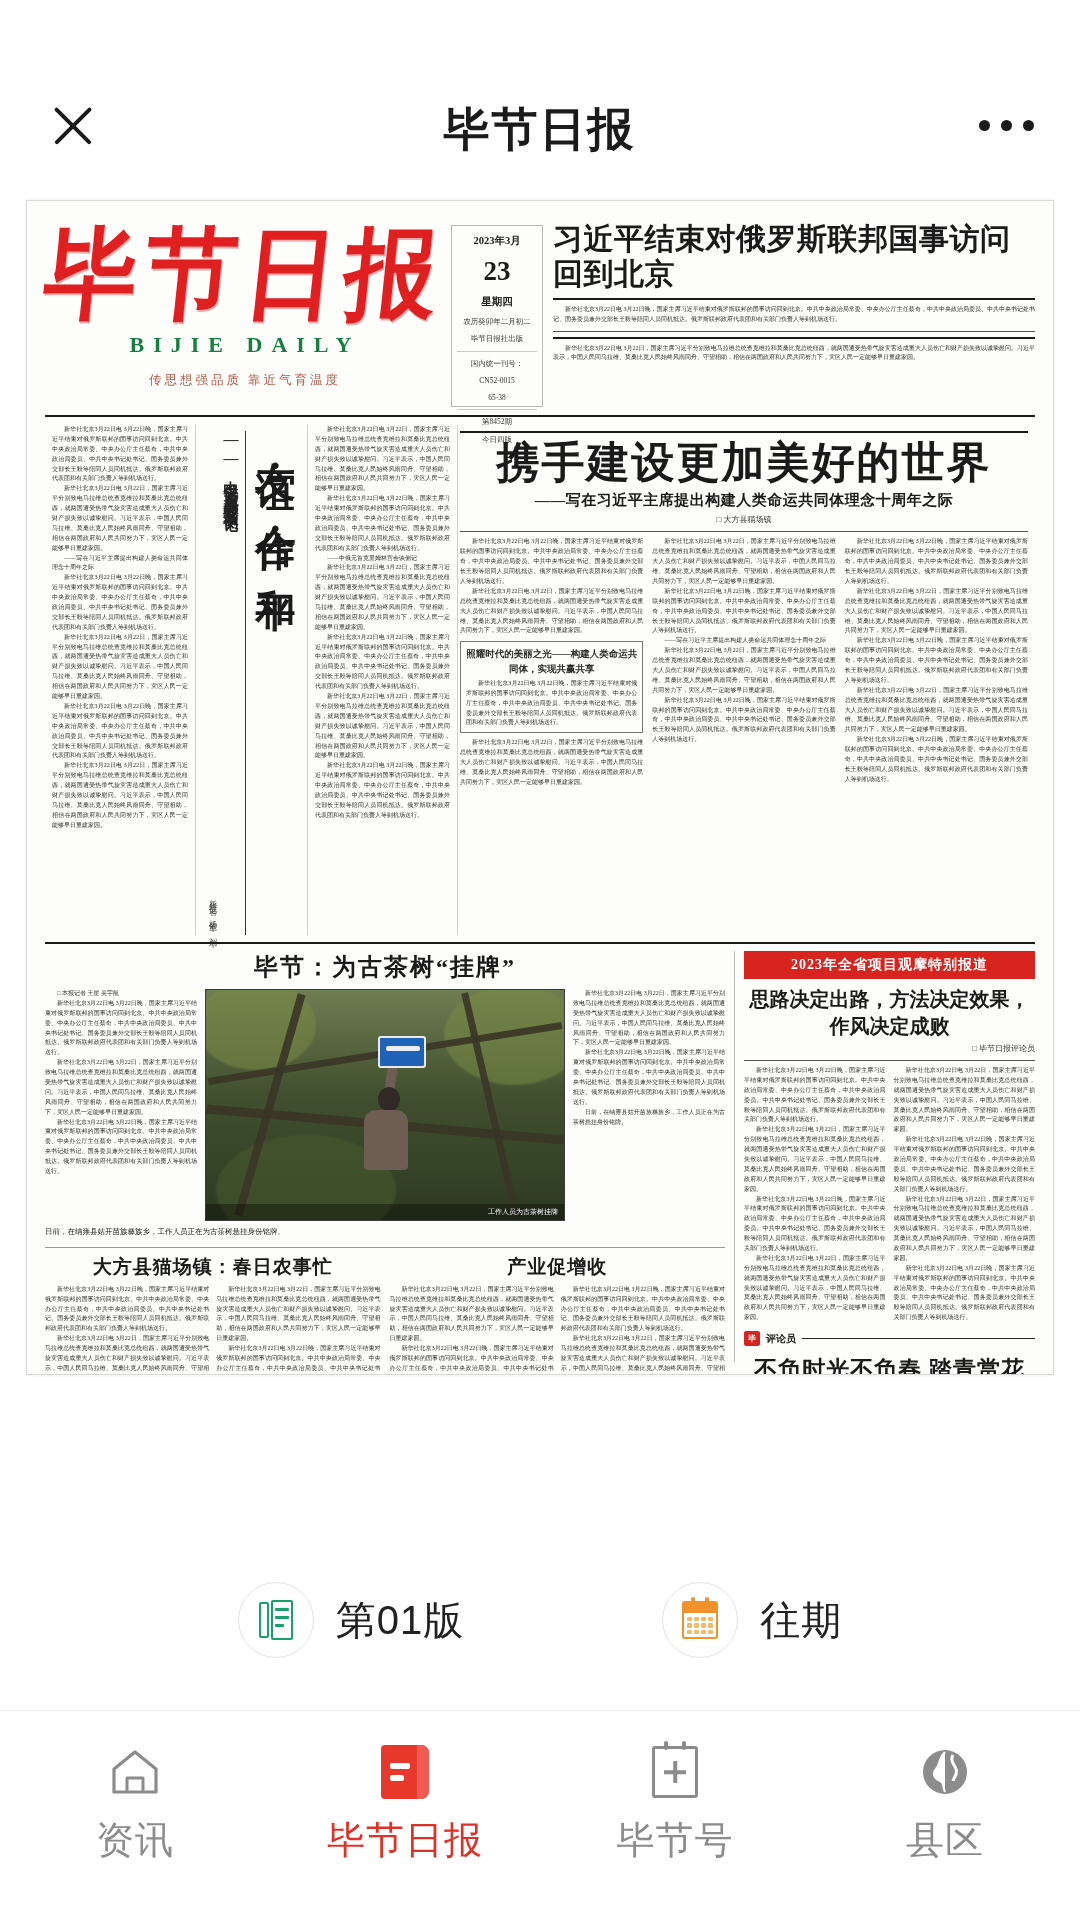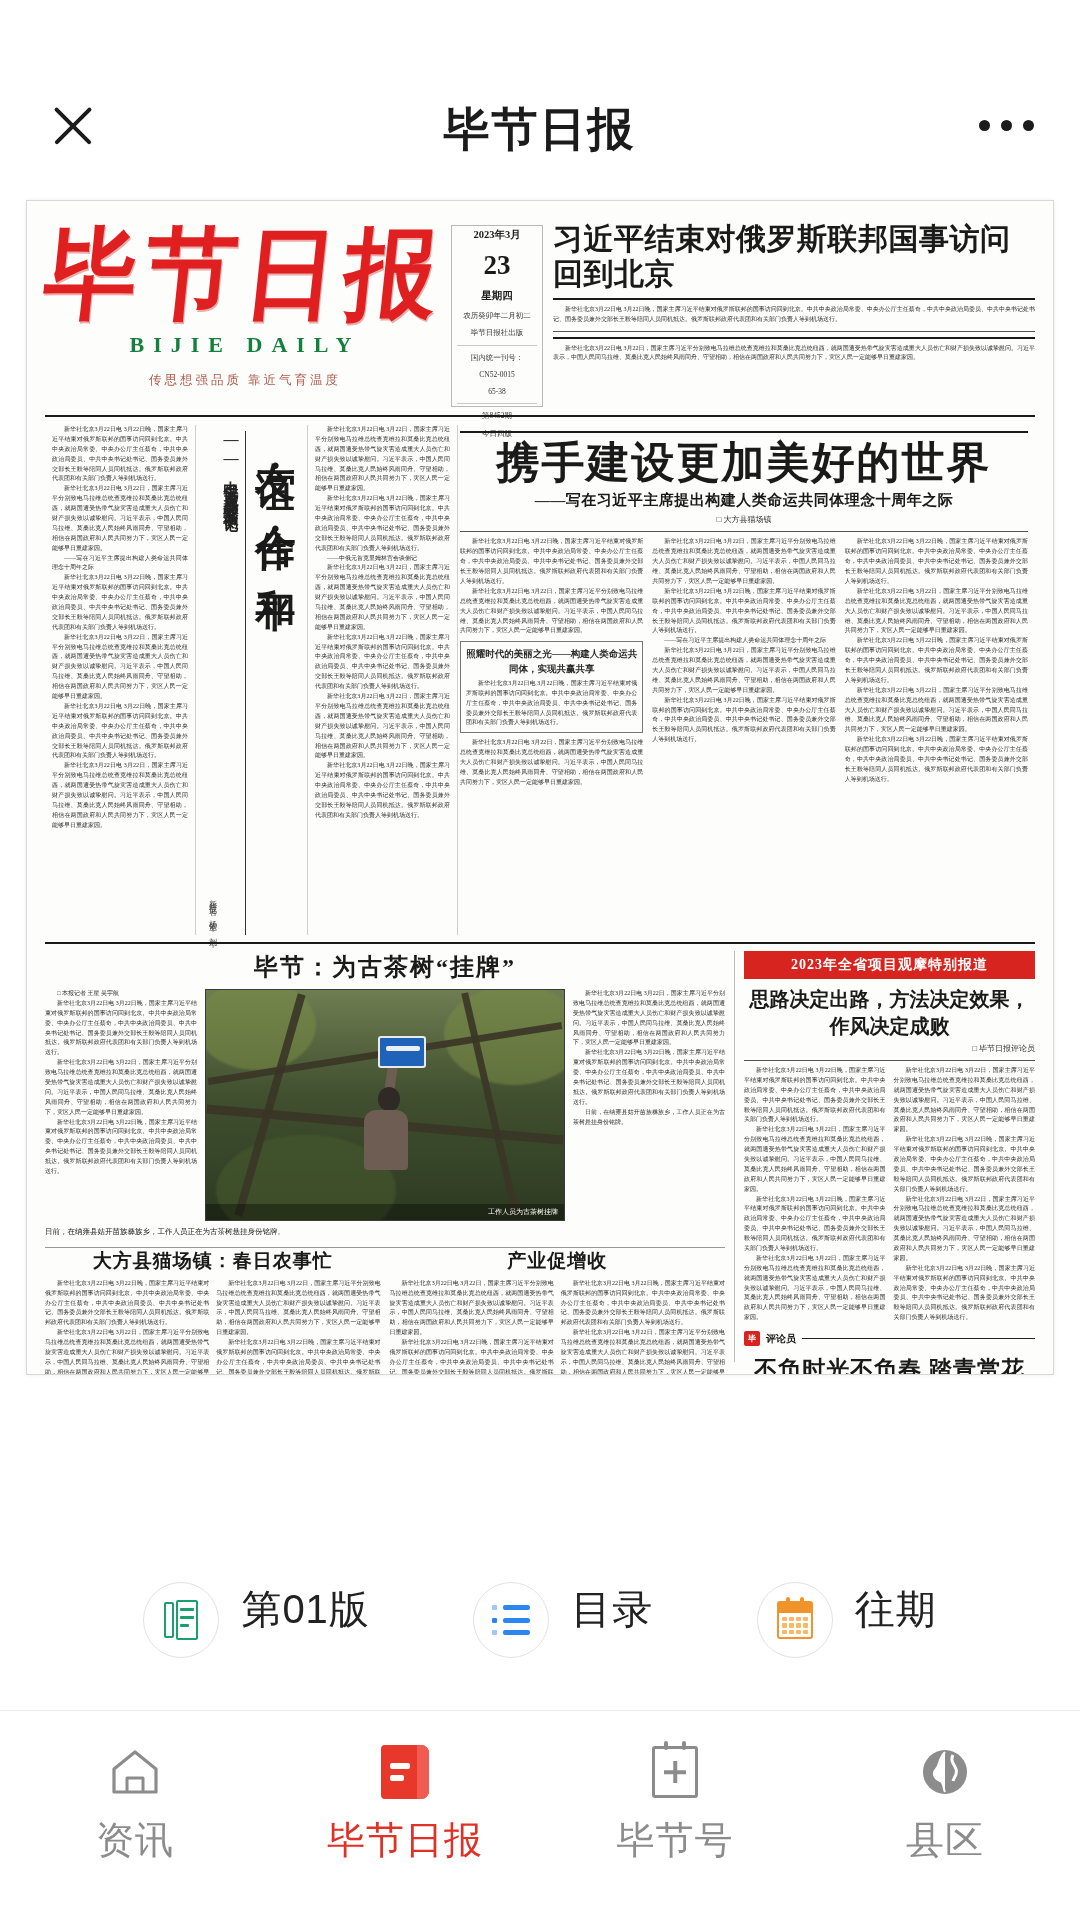--- a/index.html
+++ b/index.html
@@ -55,21 +55,21 @@
     font-size: 92px; color: #e02020; font-weight: 700;
     letter-spacing: 8px; line-height: 1.05; text-align: center;
     font-family: "Liberation Serif", "DejaVu Serif", serif;
     transform: skewX(-6deg) scaleY(1.08);
     text-shadow: 1px 1px 0 rgba(200,20,20,.35);
   }
   .mh-pinyin { text-align: center; font-size: 22px; letter-spacing: 9px; color: #15803d; margin-top: 8px; font-weight: 700; }
   .mh-slogan { text-align: center; font-size: 12.5px; letter-spacing: 3px; color: #b05b4a; margin-top: 14px; }
   .mh-date {
     width: 92px; margin: 8px 10px 0 6px;
-    border: 1px solid #b9b9b9; padding: 1px 3px;
+    border: 1px solid #b9b9b9; padding: 7px 3px;
     text-align: center; line-height: 1.5;
   }
   .mh-date .d-ym { font-size: 10.5px; font-weight: 700; }
   .mh-date .d-day { font-size: 27px; font-weight: 800; margin: 2px 0 3px; }
   .mh-date .d-wk { font-size: 10.5px; font-weight: 700; }
   .mh-date .d-sm { font-size: 7.5px; color: #333; margin-top: 6px; }
   .mh-date .d-sep { height:1px; background:#c9c9c9; margin: 6px 2px; }
   .mh-right { flex: 1; padding-top: 4px; }
   .hl1 { font-size: 30px; font-weight: 800; letter-spacing: .5px; line-height: 1.18; }
   .rule { height: 2px; background: #1a1a1a; margin: 6px 0 5px; }
@@ -127,21 +127,21 @@
   .photo .person-body { position: absolute; left: 44%; top: 52%; width: 44px; height: 60px; background:#6d5d52; border-radius: 12px 12px 4px 4px; }
   .photo .person-arm { position: absolute; left: 50%; top: 30%; width: 10px; height: 54px; background:#6d5d52; transform: rotate(8deg); border-radius: 5px;}
   .photo .sign { position: absolute; left: 48%; top: 20%; width: 48px; height: 32px; background: #1f63b8; border: 2px solid #eaeaea; border-radius: 3px; }
   .photo .sign::after { content:""; position:absolute; left:6px; top:8px; width:34px; height:5px; background:#e9eef7; border-radius:2px; }
   .photo .cap {
     position: absolute; bottom: 0; left: 0; right: 0; height: 16px;
     background: rgba(0,0,0,.35); color:#fff; font-size: 7px; line-height: 16px;
     text-align: right; padding-right: 6px;
   }
   .cap-line { font-size: 7.5px; line-height: 1.7; margin-top: 5px; }
-  .sub2 { display: flex; gap: 9px; margin-top: 8px; border-top: 1px solid #999; padding-top: 0; align-items: center; }
+  .sub2 { display: flex; gap: 9px; margin-top: 8px; border-top: 1px solid #999; padding-top: 6px; align-items: center; }
   .sub2 .s2col { flex: 1; }
   .s2-h { font-size: 19px; font-weight: 800; text-align: center; letter-spacing: 1px; margin-bottom: 5px; }
   .s2-cols { display: flex; gap: 7px; }
   .s2-cols > div { flex: 1; }
 
   .redbanner {
     background: #d8241f; color: #fff; font-size: 14px; font-weight: 800;
     text-align: center; padding: 5px 0; letter-spacing: 1px;
   }
   .rb-title { font-size: 20px; font-weight: 800; text-align: center; line-height: 1.35; margin: 7px 0 3px; }
@@ -154,21 +154,21 @@
   .tip-rule { flex: 1; height: 1px; background: #222; }
   .bottom-headline { font-size: 23px; font-weight: 800; text-align: center; letter-spacing: 1px; margin-top: 8px; }
 
   
   .action-row {
     flex: 0 0 180px;
     display: flex; align-items: center; justify-content: space-evenly;
     padding: 0 40px; background: #fff;
   }
   .action {
-    display: flex; align-items: flex-start; gap: 22px; cursor: pointer;
+    display: flex; align-items: center; gap: 22px; cursor: pointer;
   }
   .act-circle {
     width: 76px; height: 76px; border-radius: 50%;
     border: 1.5px solid #e2e2e2; background: #fff;
     display: flex; align-items: center; justify-content: center;
   }
   .act-label { font-size: 40px; color: #222; font-weight: 500; letter-spacing: 1px; }
 
   
   .ic-paper { width: 34px; height: 40px; position: relative; }
@@ -448,39 +448,20 @@
           <span class="sheetA"></span>
             <span class="sheetB"></span>
           <span class="ln l1"></span>
             <span class="ln l2"></span>
             <span class="ln l3"></span>
         </span>
       </span>
       <span class="act-label">第01版</span>
     </div>
 
-    <div class="action">
-      <span class="act-circle">
-        <span class="ic-list">
-          <span class="row">
-              <span class="dot"></span>
-              <span class="bar"></span>
-            </span>
-          <span class="row">
-              <span class="dot"></span>
-              <span class="bar"></span>
-            </span>
-          <span class="row">
-              <span class="dot"></span>
-              <span class="bar"></span>
-            </span>
-        </span>
-      </span>
-      <span class="act-label">目录</span>
-    </div>
 
     <div class="action">
       <span class="act-circle">
         <span class="ic-cal">
           <span class="pin p1"></span>
             <span class="pin p2"></span>
           <span class="hdr"></span>
           <span class="grid">
             <span></span>
               <span></span>

